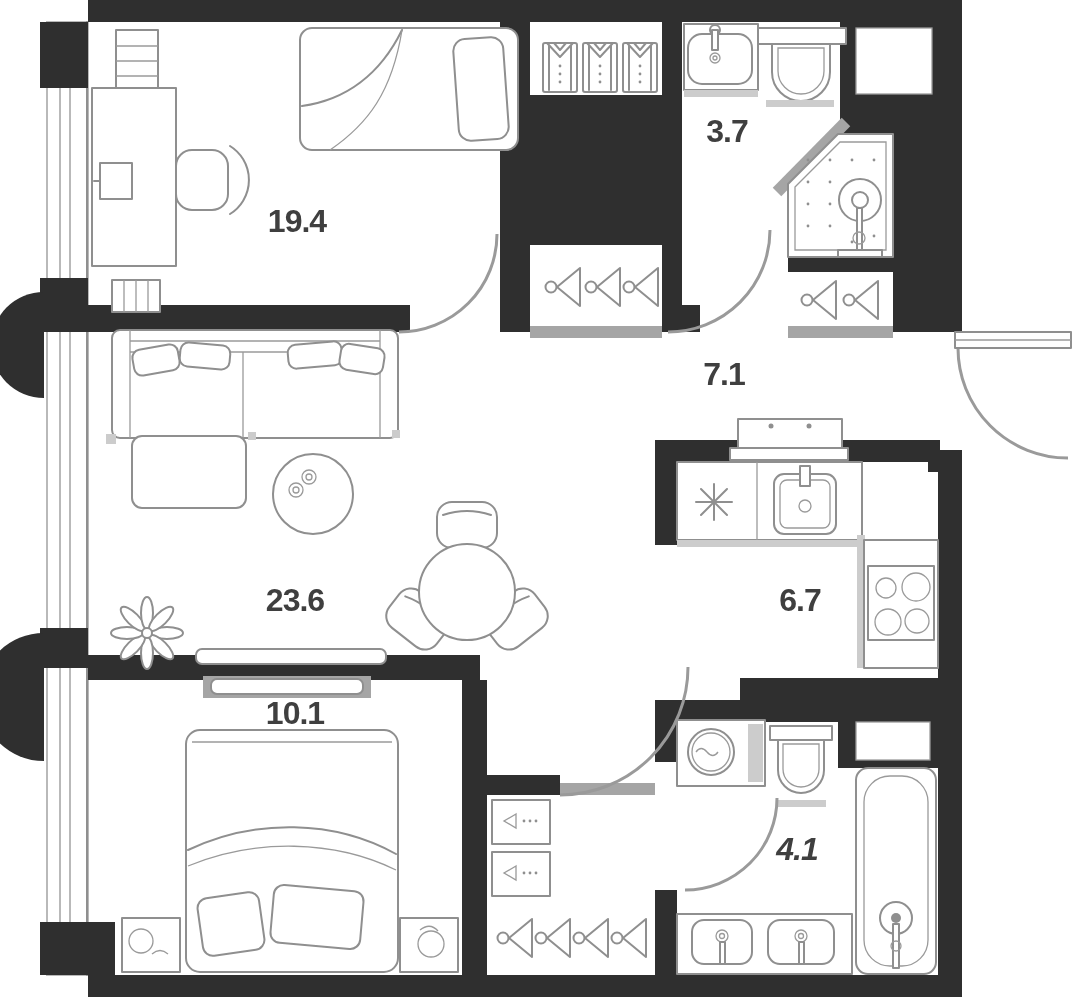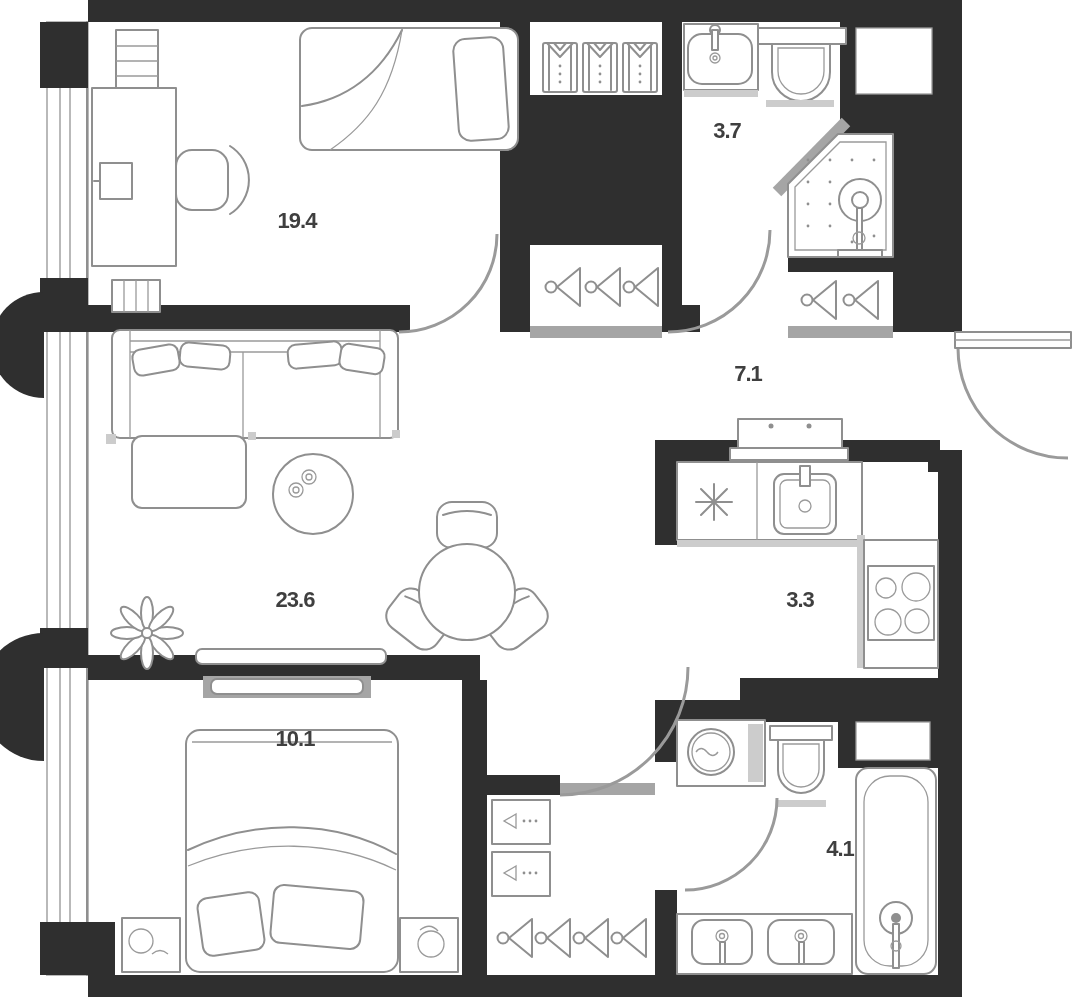--- a/index.html
+++ b/index.html
@@ -12,29 +12,29 @@
   svg .fillw{fill:#ffffff;}
   svg .wall{fill:#2f2f2f;stroke:none;}
   svg .white{fill:#ffffff;stroke:none;}
   svg .sill{fill:#a5a5a5;stroke:none;}
   svg .shadow{fill:#cccccc;stroke:none;}
   svg .dot{fill:#8f8f8f;stroke:none;}
   svg .glass{stroke:#b9b9b9;fill:none;stroke-width:2;}
   svg .arc{stroke:#9a9a9a;stroke-width:3;fill:none;}
   svg .grayband{stroke:#a5a5a5;stroke-width:12;fill:none;}
   .room-label{position:absolute;transform:translate(-50%,-50%);
-      font-weight:bold;font-size:22px;letter-spacing:-1px;color:#3f3f3f;
+      font-weight:bold;font-size:32px;letter-spacing:-1px;color:#3f3f3f;
       white-space:nowrap;user-select:none;}
   .lbl-bedroom-1{left:297px;top:221px;}
   .lbl-bathroom-1{left:727px;top:131px;}
-  .lbl-hallway{left:724px;top:374px;margin-left:24px;}
+  .lbl-hallway{left:724px;top:374px;}
   .lbl-living-room{left:295px;top:600px;}
   .lbl-kitchen{left:800px;top:600px;}
-  .lbl-bedroom-2{left:295px;top:739px;}
-  .lbl-bathroom-2{left:840px;top:849px;}
+  .lbl-bedroom-2{left:295px;top:713px;}
+  .lbl-bathroom-2{left:797px;top:849px;font-style:italic;}
 </style>
 </head>
 <body>
 
 <div id="plan">
 <svg width="1078" height="997" viewBox="0 0 1078 997">
 
   <g>
     <rect x="47" y="22" width="41" height="953" class="white"></rect>
     <rect x="47" y="22" width="41" height="953" class="glass"></rect>
@@ -347,16 +347,16 @@
     <path d="M958,348 A110,110 0 0 0 1068,458" class="arc"></path>
     <rect x="955" y="332" width="116" height="16" class="ln fillw"></rect>
     <path d="M955,340 H1071" class="thin"></path>
   </g>
 </svg>
 
   <div class="room-label lbl-bedroom-1">19.4</div>
   <div class="room-label lbl-bathroom-1">3.7</div>
   <div class="room-label lbl-hallway">7.1</div>
   <div class="room-label lbl-living-room">23.6</div>
-  <div class="room-label lbl-kitchen">3.3</div>
+  <div class="room-label lbl-kitchen">6.7</div>
   <div class="room-label lbl-bedroom-2">10.1</div>
   <div class="room-label lbl-bathroom-2">4.1</div>
 </div>
 
 </body></html>

